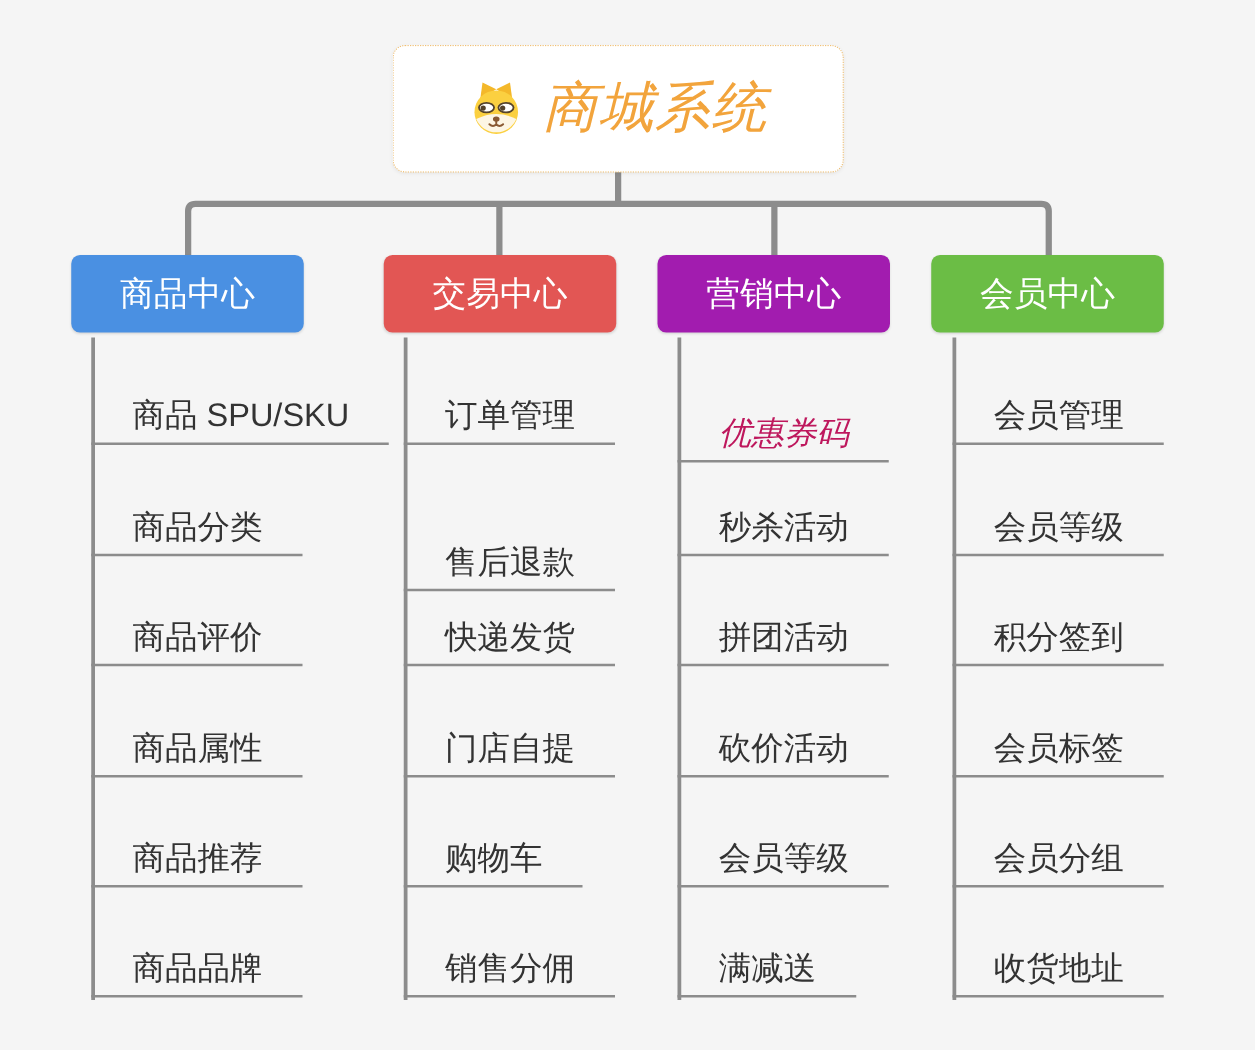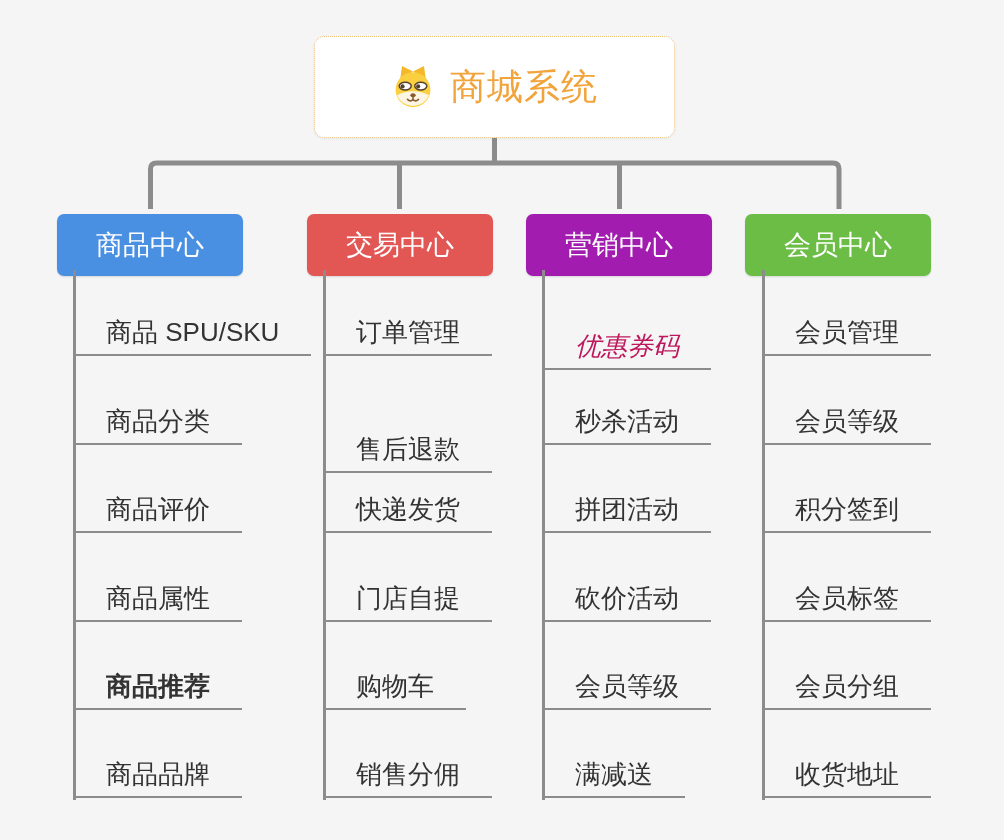--- a/index.html
+++ b/index.html
@@ -31,33 +31,34 @@
     border: 1px dotted #f0c075;
     border-radius: 10px;
     box-shadow: 0 1px 3px rgba(0,0,0,0.06);
     display: flex;
     align-items: center;
     justify-content: center;
     gap: 15px;
     cursor: default;
   }
   .root-title {
-    font-size: 36px;
+    font-size: 44px;
     line-height: 1;
     letter-spacing: 1px;
     white-space: nowrap;
+    font-style: italic;
   }
   .dog-icon {
     display: inline-flex;
     width: 44px;
     height: 48px;
   }
   .branch-node {
     position: absolute;
-    top: 214px;
+    top: 204px;
     width: 186px;
     height: 62px;
     border-radius: 7px;
     color: #ffffff;
     font-size: 27px;
     line-height: 62px;
     text-align: center;
     box-shadow: 0 1px 2px rgba(0,0,0,0.12);
     white-space: nowrap;
     cursor: default;
@@ -118,21 +119,21 @@
   </div>
 
   <div id="branches">
       <div class="branch-node" style="left: 57px; background: rgb(74, 144, 226);">商品中心</div>
       <div class="branch-column" style="left: 73px;">
         <div class="v-line" style="background: rgb(140, 140, 140);"></div>
         <div class="sub-item" style="top: 46px; border-bottom-color: rgb(140, 140, 140); color: rgb(51, 51, 51);">商品 SPU/SKU</div>
         <div class="sub-item" style="top: 135px; border-bottom-color: rgb(140, 140, 140); color: rgb(51, 51, 51);">商品分类</div>
         <div class="sub-item" style="top: 223px; border-bottom-color: rgb(140, 140, 140); color: rgb(51, 51, 51);">商品评价</div>
         <div class="sub-item" style="top: 312px; border-bottom-color: rgb(140, 140, 140); color: rgb(51, 51, 51);">商品属性</div>
-        <div class="sub-item" style="top: 400px; border-bottom-color: rgb(140, 140, 140); color: rgb(51, 51, 51); font-weight: bold;">商品推荐</div>
+        <div class="sub-item" style="top: 400px; border-bottom-color: rgb(140, 140, 140); color: rgb(51, 51, 51);">商品推荐</div>
         <div class="sub-item" style="top: 488px; border-bottom-color: rgb(140, 140, 140); color: rgb(51, 51, 51);">商品品牌</div>
       </div>
       <div class="branch-node" style="left: 307px; background: rgb(226, 86, 84);">交易中心</div>
       <div class="branch-column" style="left: 323px;">
         <div class="v-line" style="background: rgb(140, 140, 140);"></div>
         <div class="sub-item" style="top: 46px; border-bottom-color: rgb(140, 140, 140); color: rgb(51, 51, 51);">订单管理</div>
         <div class="sub-item" style="top: 135px; border-bottom-color: rgb(140, 140, 140); color: rgb(51, 51, 51); margin-top: 28px;">售后退款</div>
         <div class="sub-item" style="top: 223px; border-bottom-color: rgb(140, 140, 140); color: rgb(51, 51, 51);">快递发货</div>
         <div class="sub-item" style="top: 312px; border-bottom-color: rgb(140, 140, 140); color: rgb(51, 51, 51);">门店自提</div>
         <div class="sub-item" style="top: 400px; border-bottom-color: rgb(140, 140, 140); color: rgb(51, 51, 51);">购物车</div>

